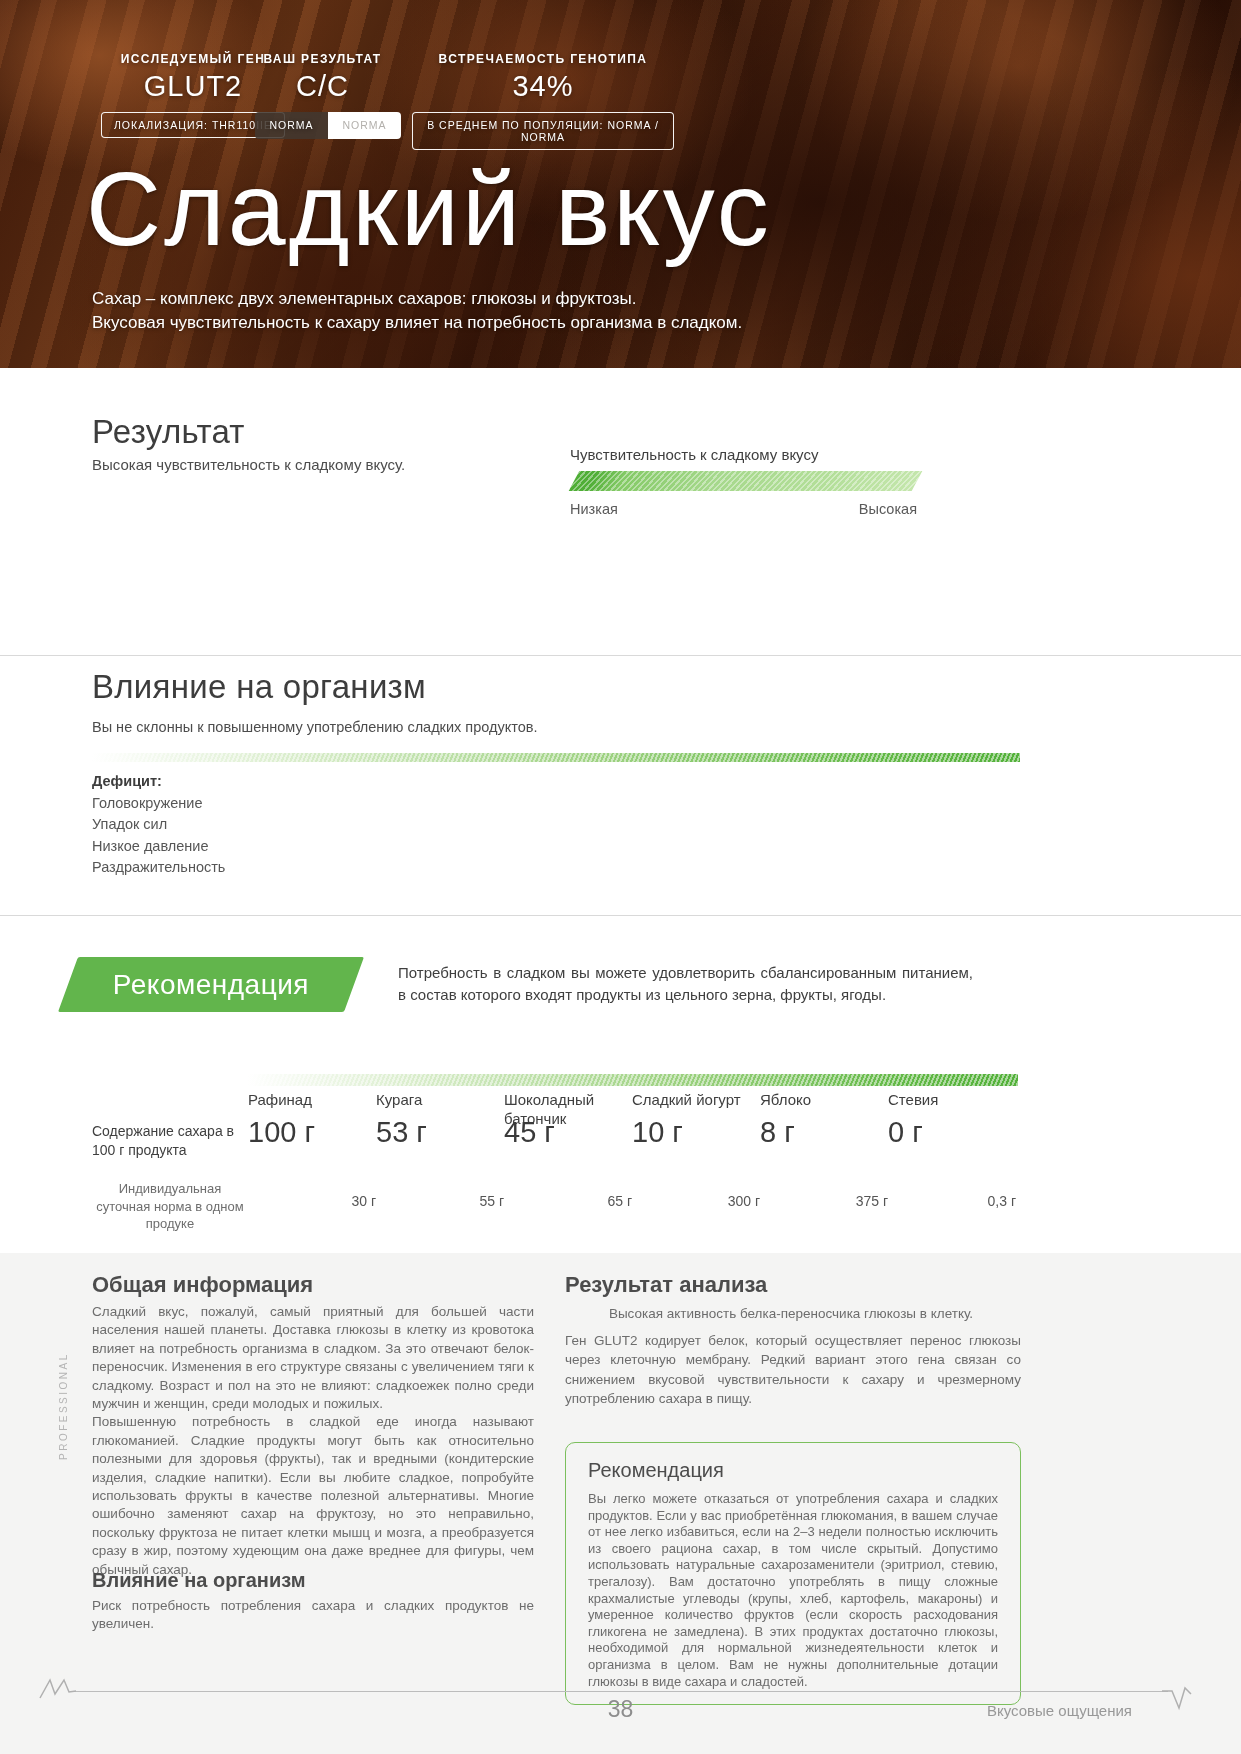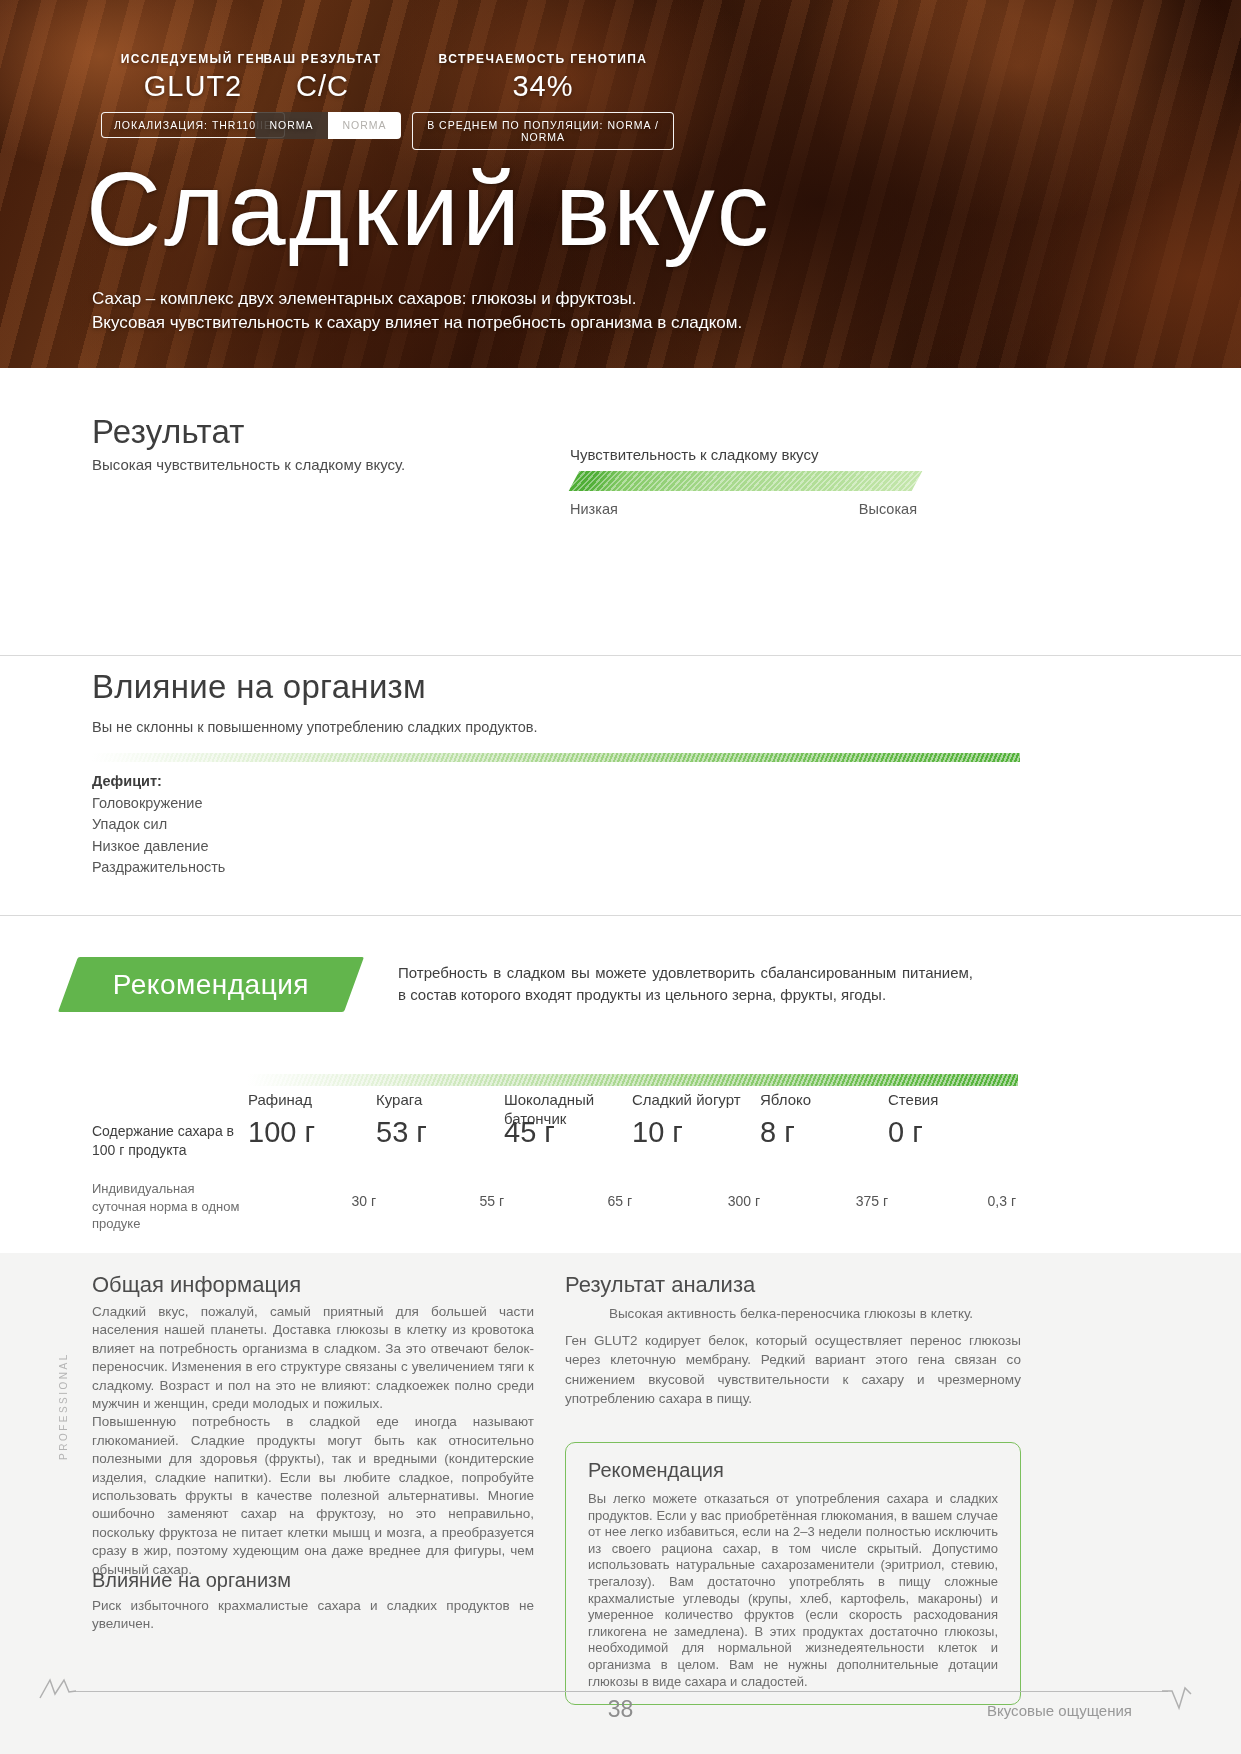--- a/index.html
+++ b/index.html
@@ -89,25 +89,25 @@
   
   .tbl-bar { left:248px; top:1074px; width:770px; height:12px; }
   .t-row { position:absolute; left:92px; width:928px; display:flex; }
   .t-label { width:156px; flex:none; }
   .t-cell  { width:128px; flex:none; }
   .t-head { top:1090px; font-size:15px; color:#3f3f3f; line-height:19px; }
   .t-val  { top:1114px; }
   .t-val .t-label { font-size:14px; color:#3f3f3f; line-height:18.5px; padding-top:8px; }
   .t-val .t-cell  { font-size:29px; color:#3a3a3a; font-weight:400; padding-top:2px; }
   .t-norm { top:1180px; }
-  .t-norm .t-label { font-size:13px; color:#6e6e6e; line-height:17.5px; }
+  .t-norm .t-label { font-size:13px; color:#6e6e6e; line-height:17.5px;text-align:center; }
   .t-norm .t-cell  { font-size:14px; color:#555; padding-top:13px;text-align:right; }
   
   .gray { position:absolute; left:0; top:1253px; width:1241px; height:501px; background:#f4f4f3; }
-  .info-h { position:absolute; font-size:22px; color:#4c4c4c; font-weight:400; }
+  .info-h { position:absolute; font-size:22px; color:#4c4c4c; font-weight:700; }
   .info-body { position:absolute; font-size:13.5px; line-height:18.4px; color:#6d6d6d; text-align:justify; }
   .side-label {
     position:absolute; left:58px; top:1290px; height:170px;
     writing-mode:vertical-rl; transform:rotate(180deg);
     font-size:10px; letter-spacing:2.5px; color:#b4b4b4;
   }
   .rec-box {
     position:absolute; left:565px; top:1442px; width:456px;
     border:1px solid #7bbf5c; border-radius:10px; padding:16px 22px 14px;
   }
@@ -210,21 +210,21 @@
 
   <div class="gray"></div>
   <div class="side-label">PROFESSIONAL</div>
 
   <div class="info-h" style="left:92px; top:1272px;">Общая информация</div>
   <div class="info-body" style="left:92px; top:1303px; width:442px;">
     <p>Сладкий вкус, пожалуй, самый приятный для большей части населения нашей планеты. Доставка глюкозы в клетку из кровотока влияет на потребность организма в сладком. За это отвечают белок-переносчик. Изменения в его структуре связаны с увеличением тяги к сладкому. Возраст и пол на это не влияют: сладкоежек полно среди мужчин и женщин, среди молодых и пожилых.</p>
     <p>Повышенную потребность в сладкой еде иногда называют глюкоманией. Сладкие продукты могут быть как относительно полезными для здоровья (фрукты), так и вредными (кондитерские изделия, сладкие напитки). Если вы любите сладкое, попробуйте использовать фрукты в качестве полезной альтернативы. Многие ошибочно заменяют сахар на фруктозу, но это неправильно, поскольку фруктоза не питает клетки мышц и мозга, а преобразуется сразу в жир, поэтому худеющим она даже вреднее для фигуры, чем обычный сахар.</p>
   </div>
   <div class="info-h" style="left:92px; top:1569px; font-size:20px;">Влияние на организм</div>
-  <div class="info-body" style="left:92px; top:1597px; width:442px;">Риск избыточного крахмалистые сахара и сладких продуктов не увеличен.</div>
+  <div class="info-body" style="left:92px; top:1597px; width:442px;">Риск потребность потребления сахара и сладких продуктов не увеличен.</div>
 
   <div class="info-h" style="left:565px; top:1272px;">Результат анализа</div>
   <div class="info-body" style="left:563px; top:1305px; width:456px; text-align:center;">Высокая активность белка-переносчика глюкозы в клетку.</div>
   <div class="info-body" style="left:565px; top:1331px; width:456px; line-height:19.3px;">Ген GLUT2 кодирует белок, который осуществляет перенос глюкозы через клеточную мембрану. Редкий вариант этого гена связан со снижением вкусовой чувствительности к сахару и чрезмерному употреблению сахара в пищу.</div>
 
   <div class="rec-box">
     <h3>Рекомендация</h3>
     <p>Вы легко можете отказаться от употребления сахара и сладких продуктов. Если у вас приобретённая глюкомания, в вашем случае от нее легко избавиться, если на 2–3 недели полностью исключить из своего рациона сахар, в том числе скрытый. Допустимо использовать натуральные сахарозаменители (эритриол, стевию, трегалозу). Вам достаточно употреблять в пищу сложные крахмалистые углеводы (крупы, хлеб, картофель, макароны) и умеренное количество фруктов (если скорость расходования гликогена не замедлена). В этих продуктах достаточно глюкозы, необходимой для нормальной жизнедеятельности клеток и организма в целом. Вам не нужны дополнительные дотации глюкозы в виде сахара и сладостей.</p>
   </div>
 

